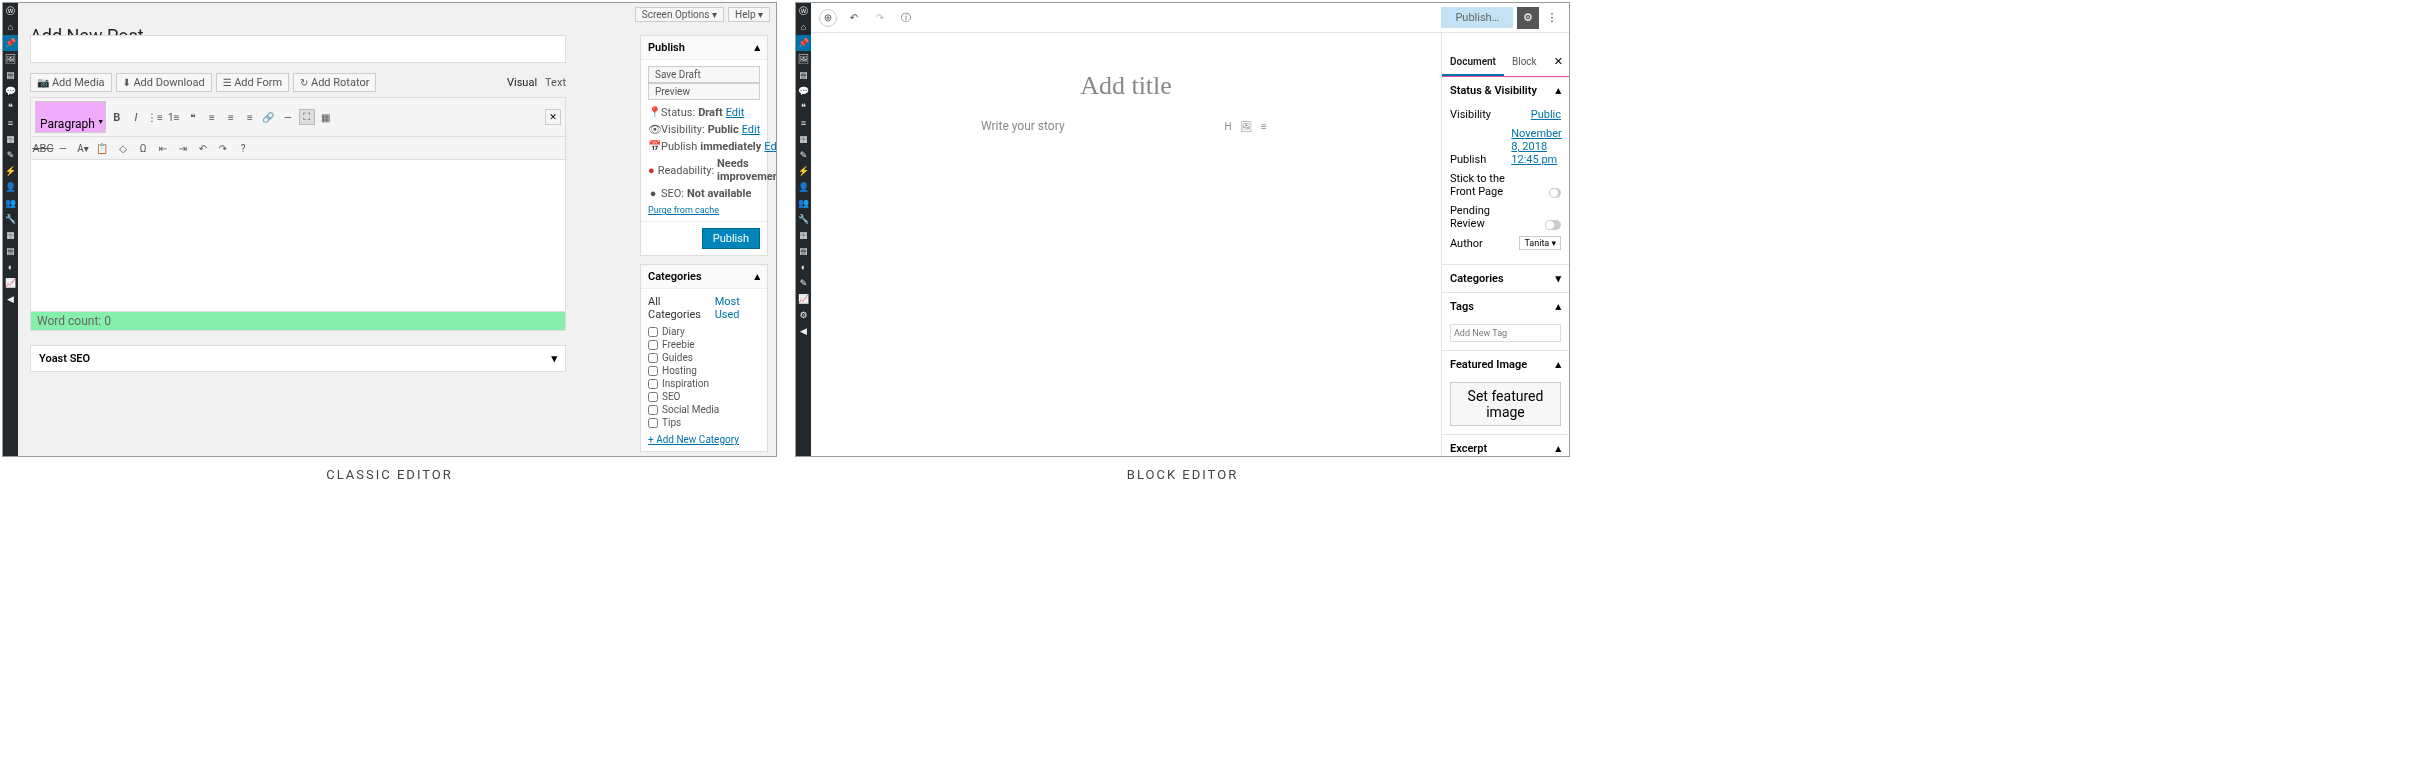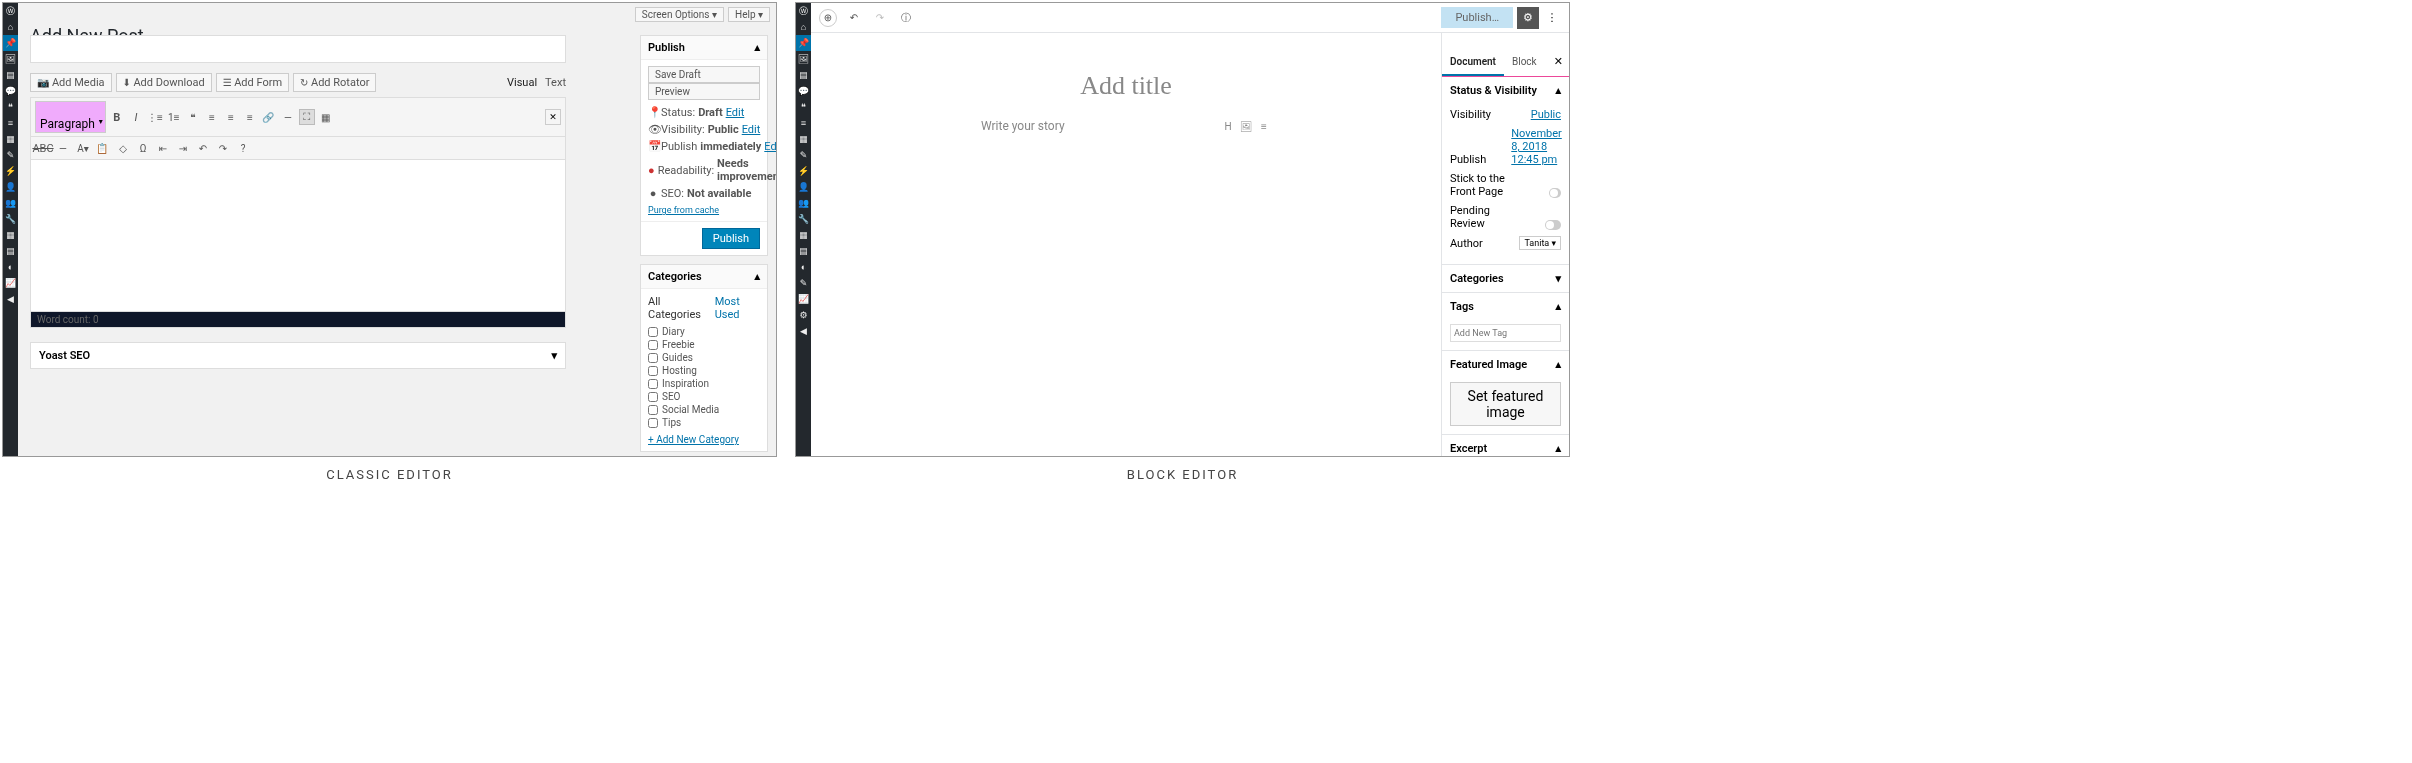--- a/index.html
+++ b/index.html
@@ -23,21 +23,21 @@
 .tabs-vs span{cursor:pointer;}
 .tabs-vs .on{color:#222;}
 .toolbar{margin-top:5px;border:1px solid #ddd;background:#f5f5f5;padding:3px 4px;display:flex;align-items:center;gap:3px;position:relative;}
 .tb-sel{border:1px solid #ccc;background:#f0abfc;padding:15px 10px 1px 4px;font-size:12px;position:relative;}
 .tb-sel:after{content:"▾";position:absolute;right:2px;font-size:8px;}
 .tb-b{width:16px;height:16px;display:flex;align-items:center;justify-content:center;color:#555;cursor:pointer;font-size:10px;}
 .tb-b.on{background:#ddd;border:1px solid #bbb;}
 .tb-x{position:absolute;right:4px;border:1px solid #ccc;width:16px;height:16px;display:flex;align-items:center;justify-content:center;font-size:9px;}
 .toolbar2{border:1px solid #ddd;border-top:none;background:#f5f5f5;padding:3px 4px;display:flex;align-items:center;gap:4px;}
 .editor-area{height:152px;background:#fff;border:1px solid #ddd;border-top:none;}
-.wcount{border:1px solid #ddd;border-top:none;background:#0f172a;padding:2px 6px;font-size:10px;color:#666;}
+.wcount{border:1px solid #ddd;border-top:none;background:#86efac;padding:2px 6px;font-size:12px;color:#666;}
 .yoast-box{margin-top:14px;border:1px solid #ddd;background:#fff;}
 .yoast-h{padding:6px 8px;font-size:11px;font-weight:600;display:flex;justify-content:space-between;}
 .side-col{position:absolute;right:8px;top:32px;width:128px;display:flex;flex-direction:column;gap:8px;}
 .box{border:1px solid #ddd;background:#fff;}
 .box-h{background:#fafafa;border-bottom:1px solid #eee;padding:5px 7px;font-size:11px;font-weight:600;display:flex;justify-content:space-between;}
 .box-b{padding:6px 7px;font-size:10px;color:#555;}
 .draft-row{display:flex;justify-content:space-between;margin-bottom:6px;flex-direction:column;}
 .btn{border:1px solid #ccc;background:#f7f7f7;padding:2px 6px;font-size:10px;cursor:pointer;}
 .btn-primary{background:#0085ba;border:1px solid #006799;color:#fff;padding:3px 10px;margin-left:auto;cursor:pointer;}
 .meta-line{display:flex;align-items:center;gap:3px;margin-bottom:4px;font-size:9px;}

